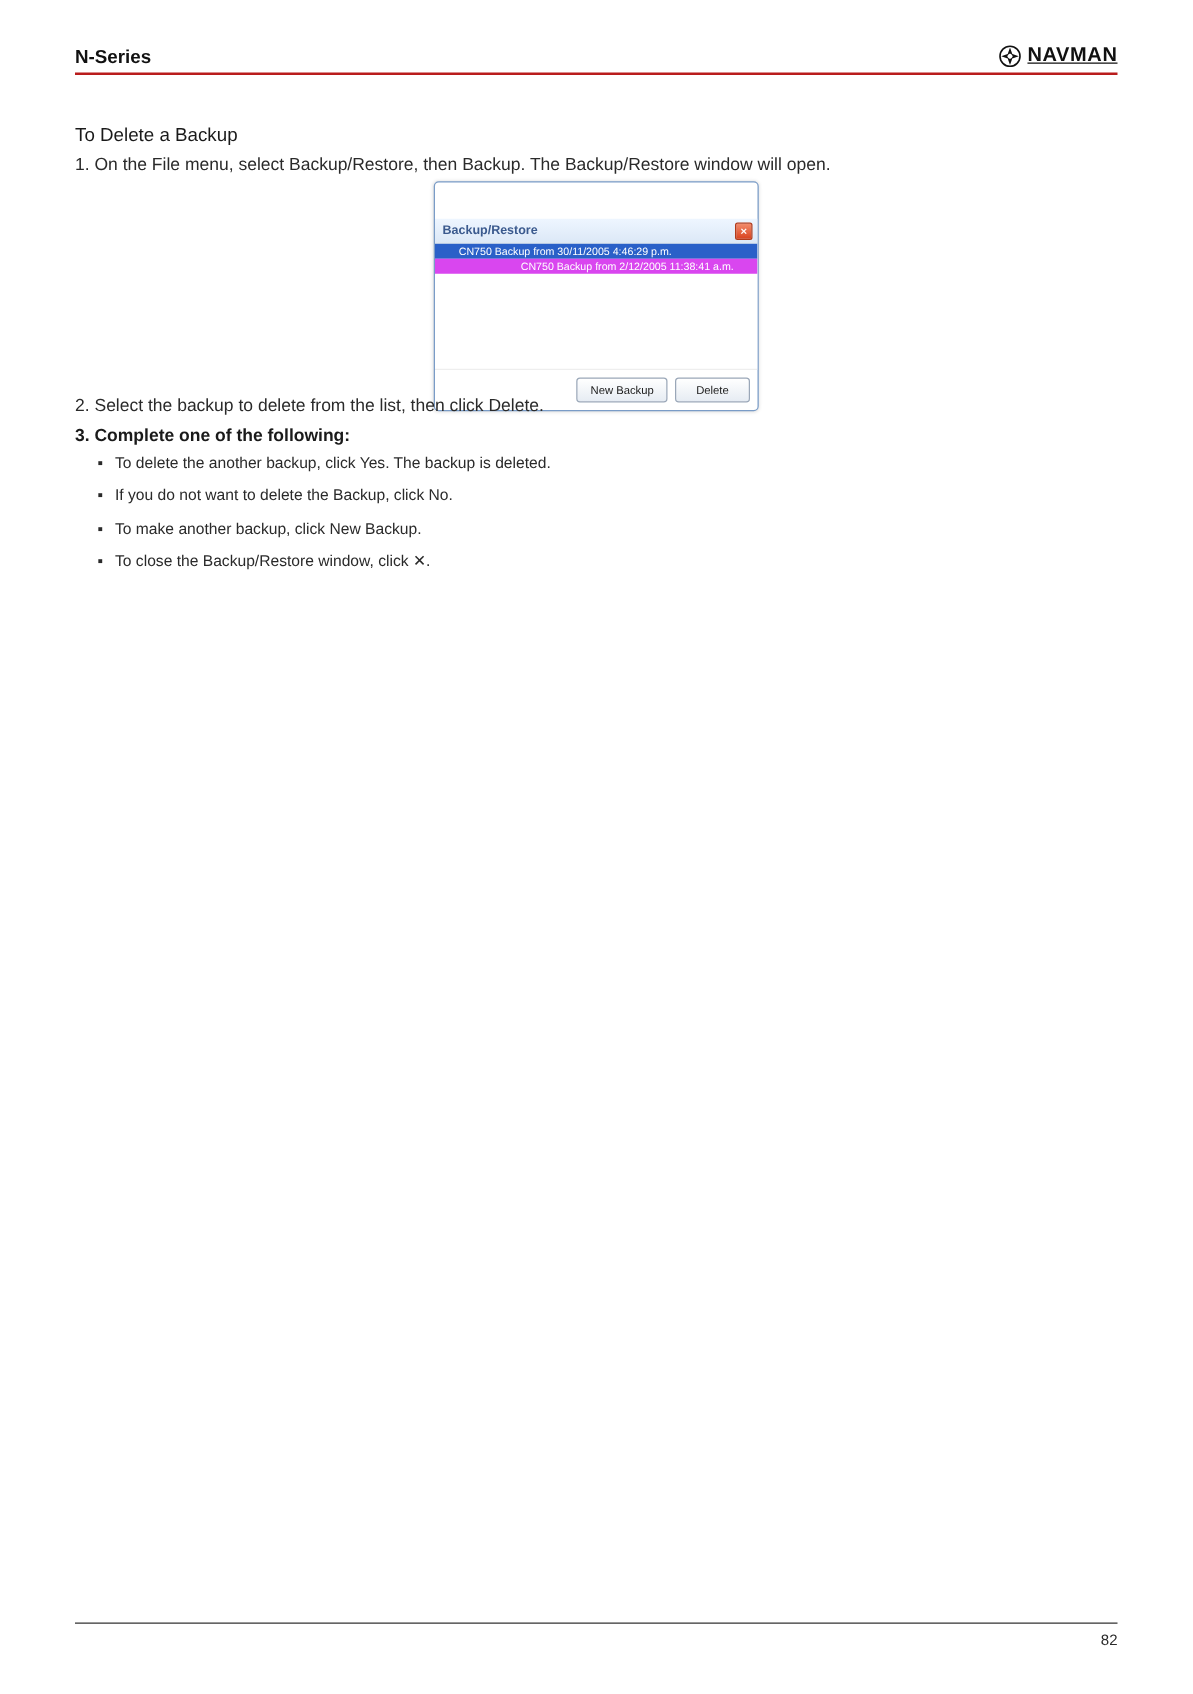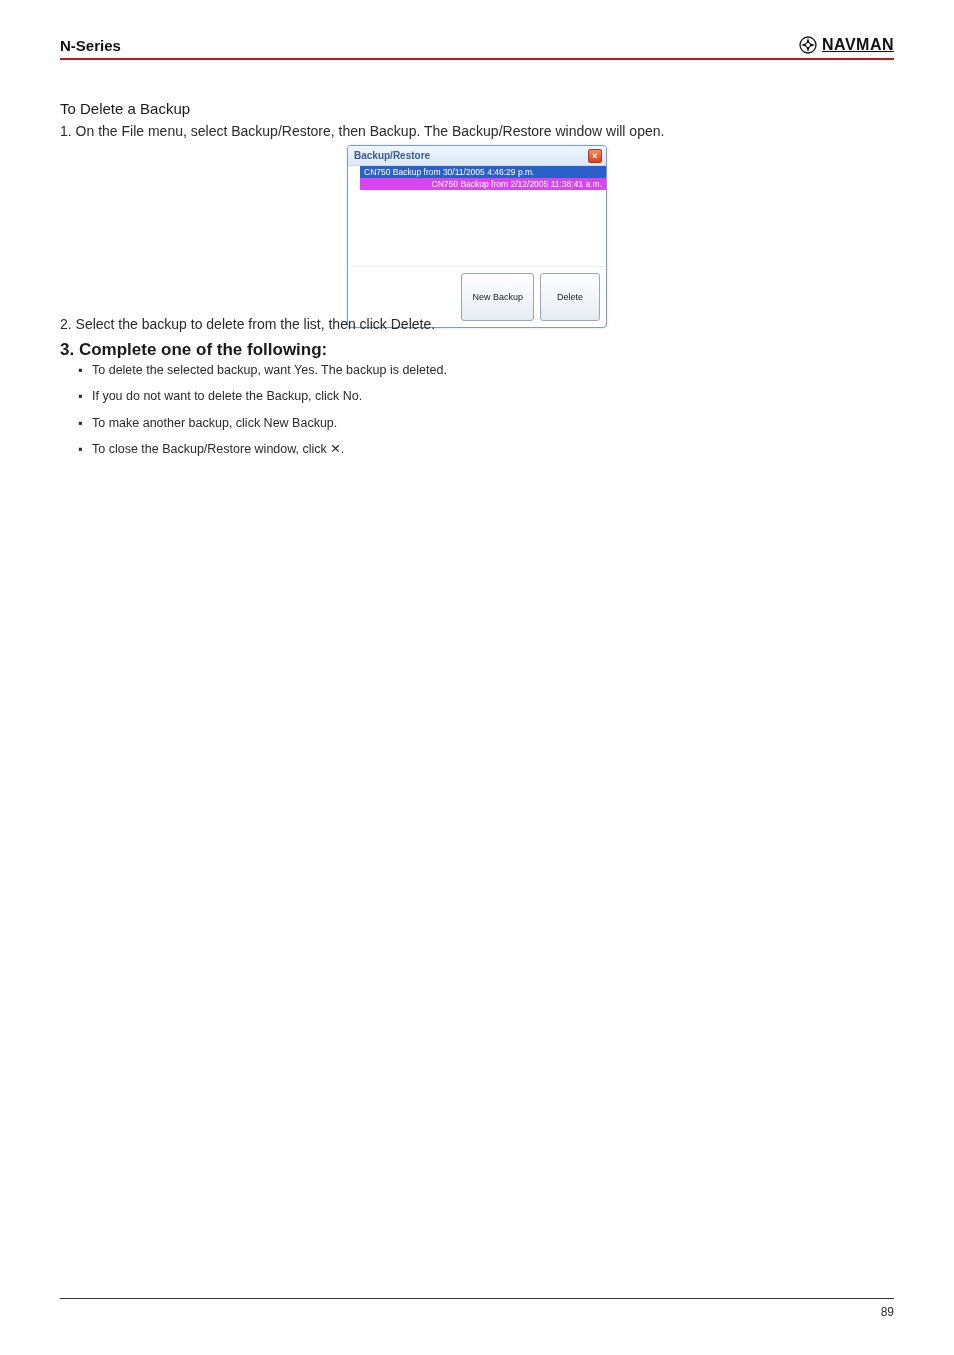--- a/index.html
+++ b/index.html
@@ -71,20 +71,21 @@
     overflow: hidden;
   }
   .dialog-titlebar {
     background: linear-gradient(#eef6ff, #dce8f7);
     height: 20px;
     display: flex;
     align-items: center;
     justify-content: space-between;
     padding: 0 4px 0 6px;
     border-bottom: 1px solid #cfdbe8;
+    margin-top: 29px;
   }
   .dialog-title {
     color: #3b5a8e;
     font-size: 10px;
     font-weight: bold;
   }
   .dialog-close {
     width: 14px;
     height: 14px;
     background: linear-gradient(#f28c6c, #d9431f);
@@ -96,53 +97,52 @@
     text-align: center;
     font-weight: bold;
     cursor: pointer;
   }
   .dialog-list {
     height: 100px;
     background: #fff;
   }
   .list-row {
     font-size: 8.5px;
-    padding: 1px 4px;
+    padding: 1px 19px;
     color: #fff;
     white-space: nowrap;
     overflow: hidden;
-    margin-left: 12px;
   }
   .row-sel { background: #2a60c8; }
   .row-alt { background: #d946ef; text-align: right; }
   .dialog-buttons {
     display: flex;
     justify-content: flex-end;
     gap: 6px;
     padding: 6px;
     border-top: 1px solid #eee;
   }
   .dlg-btn {
     font-size: 9px;
-    padding: 18px 10px;
+    padding: 4px 10px;
     border: 1px solid #9aa7b8;
     border-radius: 3px;
     background: linear-gradient(#fff, #e6ecf3);
     color: #1a1a1a;
     cursor: pointer;
     min-width: 60px;
     text-align: center;
   }
 
   .post-dialog { top: 315px; }
 
   .step-heading {
     position: absolute;
     left: 60px;
-    font-size: 17px;
+    font-size: 14px;
     font-weight: bold;
     color: #1a1a1a;
   }
   .sh1 { top: 340px; }
   .bullets {
     position: absolute;
     left: 78px;
     font-size: 12.5px;
     color: #2a2a2a;
     line-height: 1.3;
@@ -196,31 +196,31 @@
   </div>
 </div>
 
 <div class="body-text post-dialog">2. Select the backup to delete from the list, then click Delete.</div>
 
 <div class="step-heading sh1">3. Complete one of the following:</div>
 
 <div class="bullets bul-list">
   <div class="row">
       <span class="dot">▪</span>
-      <span>To delete the selected backup, want Yes. The backup is deleted.</span>
+      <span>To delete the another backup, click Yes. The backup is deleted.</span>
     </div>
   <div class="row">
       <span class="dot">▪</span>
       <span>If you do not want to delete the Backup, click No.</span>
     </div>
   <div class="row">
       <span class="dot">▪</span>
       <span>To make another backup, click New Backup.</span>
     </div>
   <div class="row">
       <span class="dot">▪</span>
       <span>To close the Backup/Restore window, click ✕.</span>
     </div>
 </div>
 
 <div class="page-footer">
-  <span>89</span>
+  <span>82</span>
 </div>
 
 </body></html>

